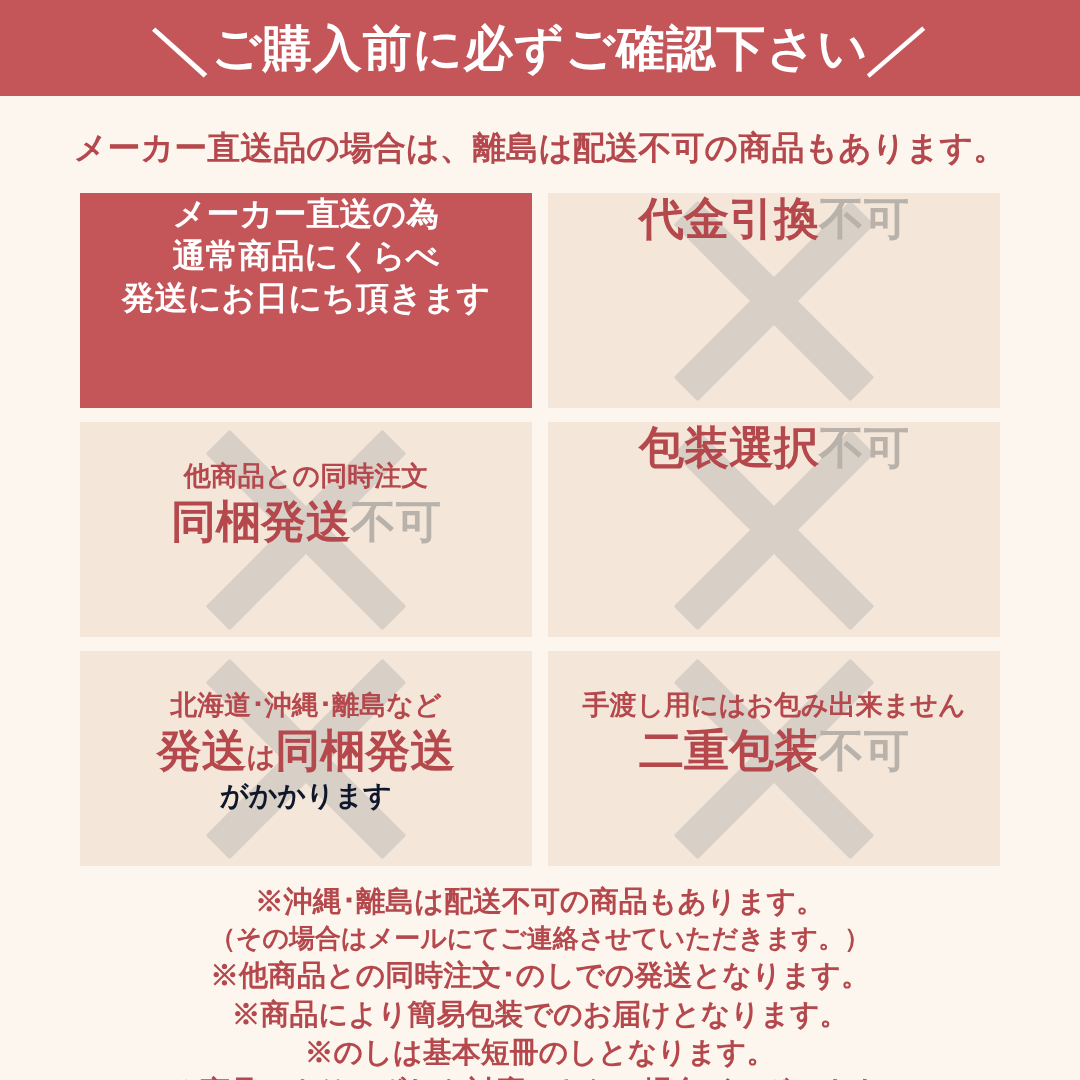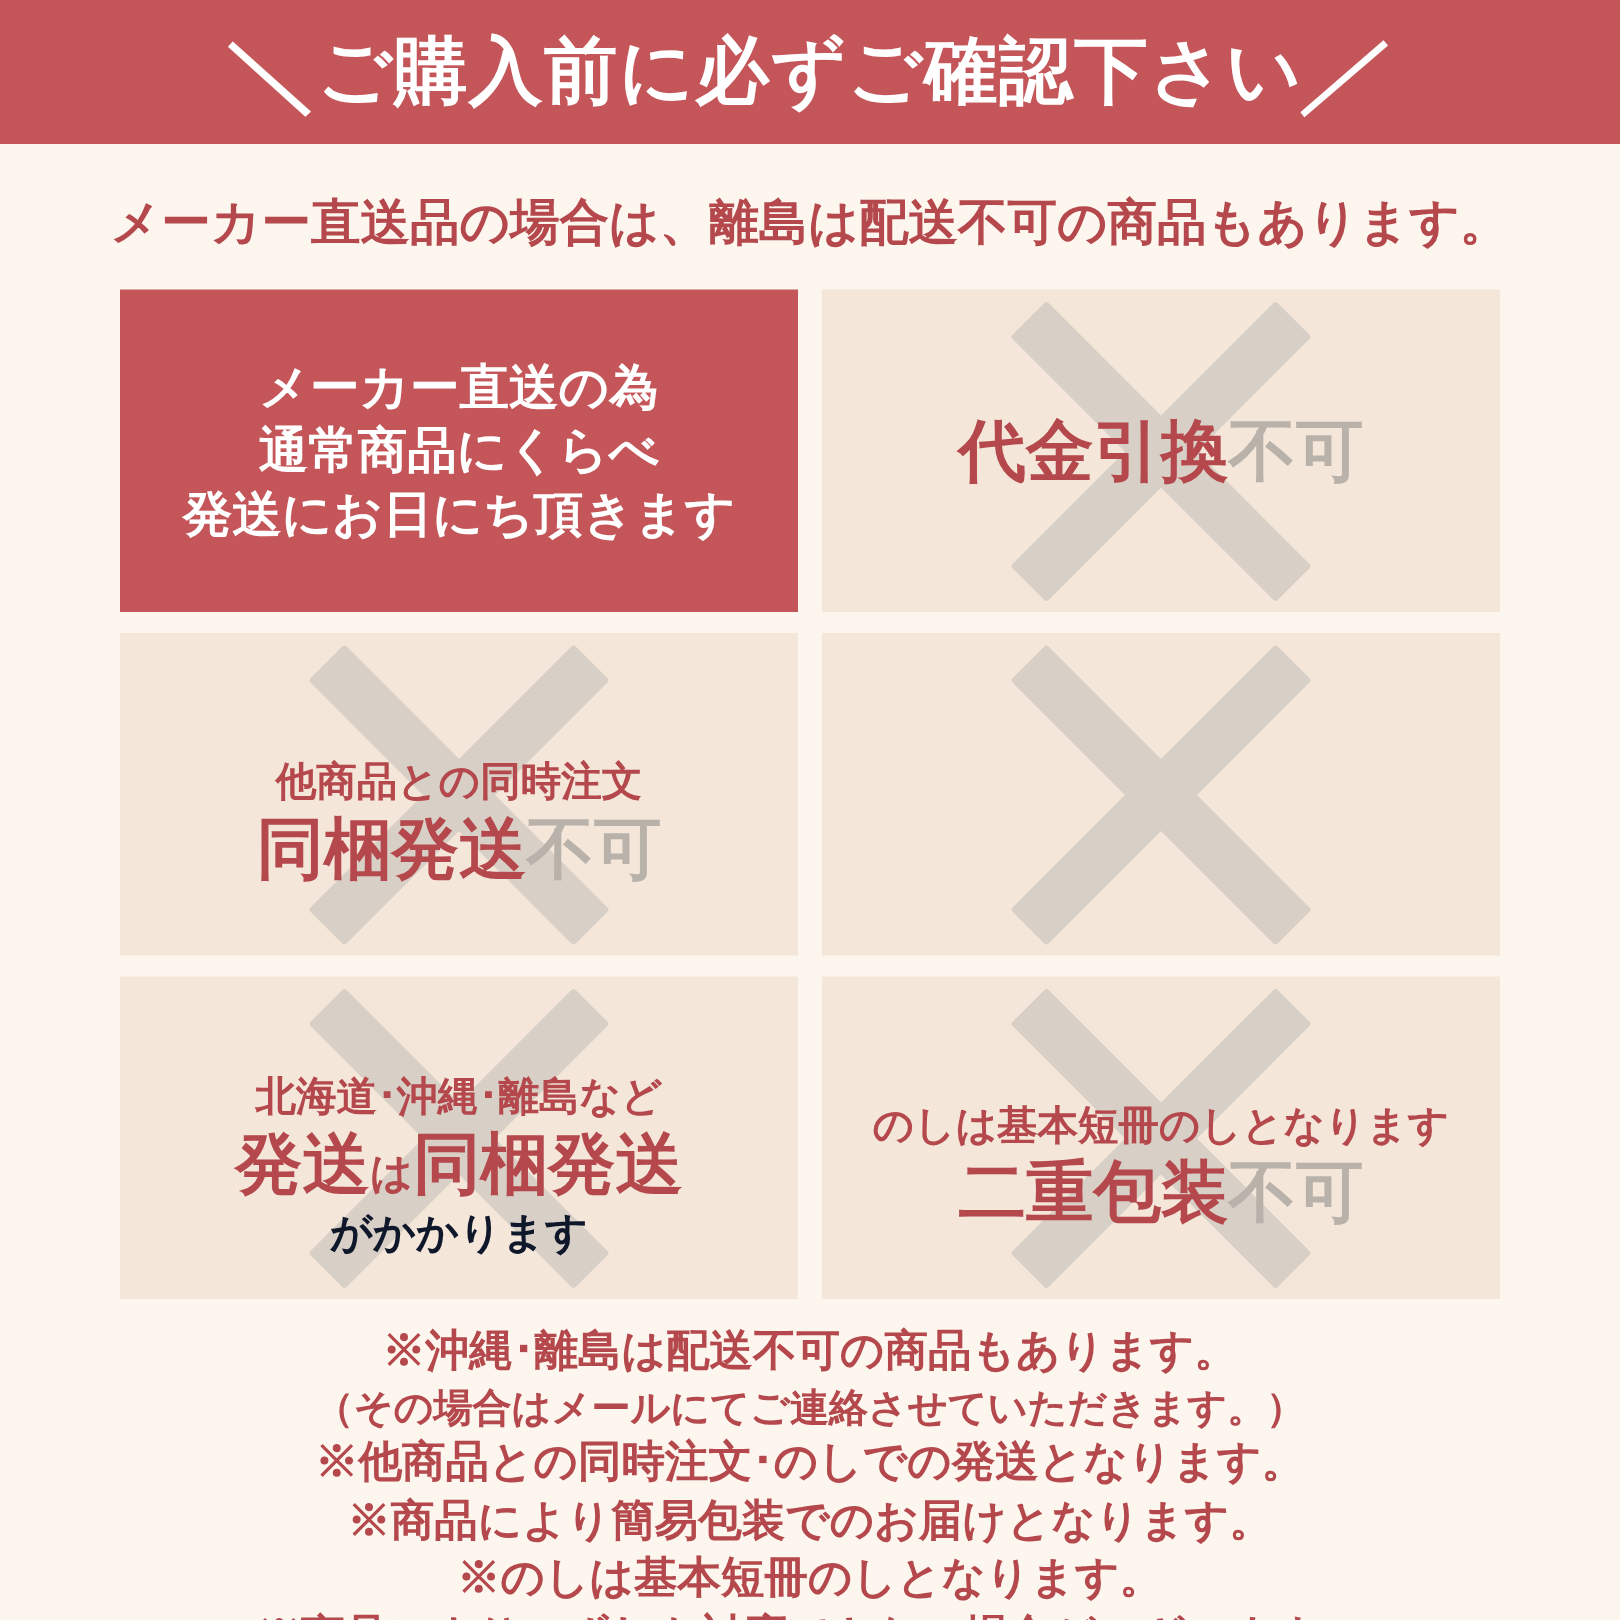--- a/index.html
+++ b/index.html
@@ -69,21 +69,21 @@
     grid-template-columns: 452px 452px;
     grid-template-rows: 215px 215px 215px;
     column-gap: 16px;
     row-gap: 14px;
   }
   .cell {
     position: relative;
     background: #f4e7da;
     overflow: hidden;
     display: flex;
-    align-items: center;
+    align-items: flex-start;
     justify-content: center;
     text-align: center;
   }
   .cell.filled {
     background: #c4565a;
   }
   
   .xmark {
     position: absolute;
     left: 50%;
@@ -210,41 +210,44 @@
         <span class="t-sub">他商品との同時注文</span>
         <span class="t-main"><span>同梱発送</span><span class="grey">不可</span></span>
       </div>
     </div>
 
     <div class="cell">
       <div class="xmark">
           <span class="a"></span>
           <span class="b"></span>
         </div>
+      <div class="cell-content">
+        <span class="t-main"><span>包装選択</span><span class="grey">不可</span></span>
+      </div>
     </div>
 
     <div class="cell">
       <div class="xmark">
           <span class="a"></span>
           <span class="b"></span>
         </div>
       <div class="cell-content">
         <span class="t-sub">北海道･沖縄･離島など</span>
         <span class="t-main"><span>発送</span><span class="t-small-mid">は</span><span>同梱発送</span></span>
         <span class="t-tail">がかかります</span>
       </div>
     </div>
 
     <div class="cell">
       <div class="xmark">
           <span class="a"></span>
           <span class="b"></span>
         </div>
       <div class="cell-content">
-        <span class="t-sub">のしは基本短冊のしとなります</span>
+        <span class="t-sub">手渡し用にはお包み出来ません</span>
         <span class="t-main"><span>二重包装</span><span class="grey">不可</span></span>
       </div>
     </div>
 
   </div>
 
   <div class="notes">
     <div>※沖縄･離島は配送不可の商品もあります。</div>
     <div class="note-paren">（その場合はメールにてご連絡させていただきます。）</div>
     <div>※他商品との同時注文･のしでの発送となります。</div>

